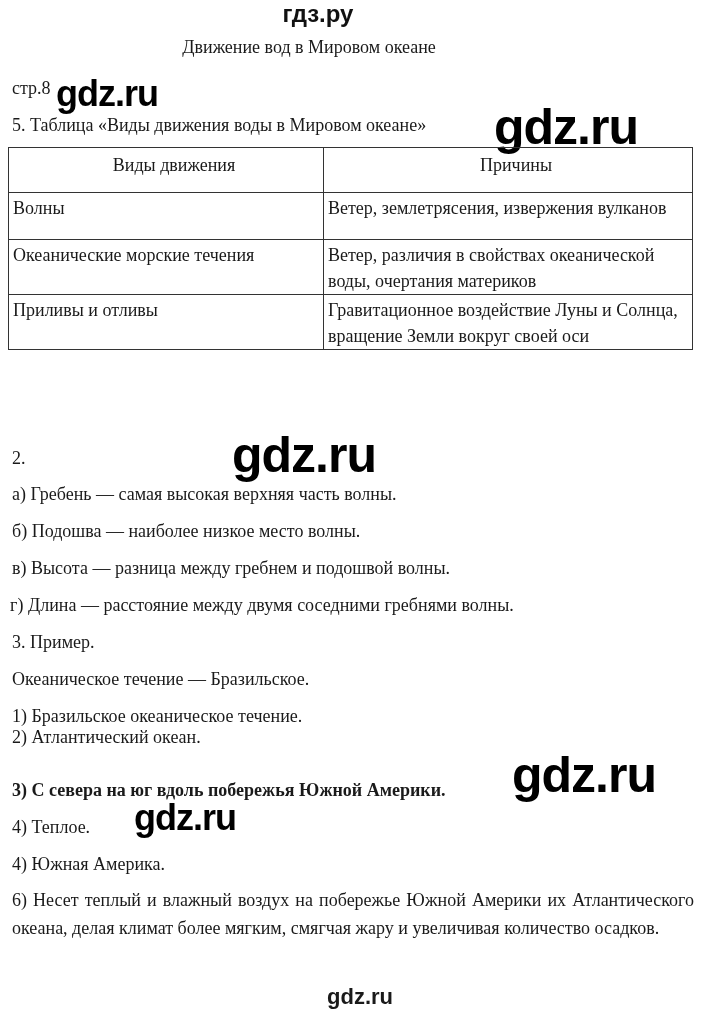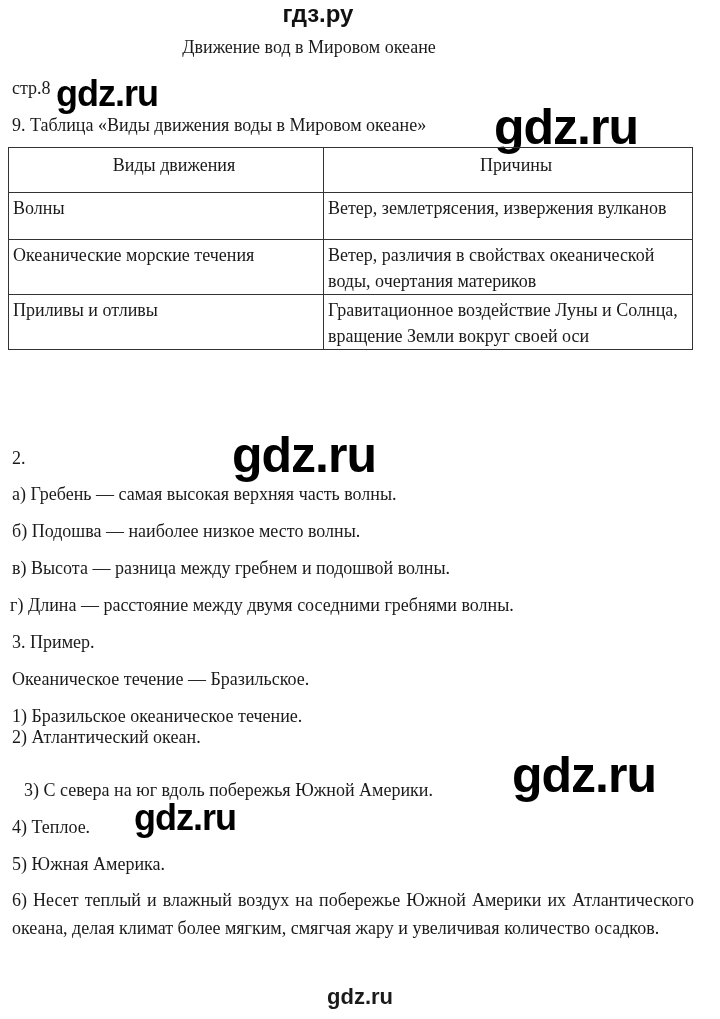--- a/index.html
+++ b/index.html
@@ -21,21 +21,21 @@
 </style>
 </head>
 <body>
 
 <div class="abs logo-top">гдз.ру</div>
 <div class="abs title">Движение вод в Мировом океане</div>
 
 <div class="abs serif" style="left:12px; top:77px;">стр.8</div>
 <div class="abs wm" style="left:56px; top:74px; font-size:36px; line-height:40px;">gdz.ru</div>
 
-<div class="abs serif" style="left:12px; top:114px;">9. Таблица «Виды движения воды в Мировом океане»</div>
+<div class="abs serif" style="left:12px; top:114px;">5. Таблица «Виды движения воды в Мировом океане»</div>
 <div class="abs wm" style="left:494px; top:100px; font-size:50px; line-height:54px;">gdz.ru</div>
 
 <table class="t">
   <tbody>
       <tr>
     <th class="c1">Виды движения</th>
     <th>Причины</th>
   </tr>
   <tr class="r1">
     <td>Волны</td>
@@ -57,22 +57,22 @@
 
 <div class="abs serif" style="left:12px; top:483px;">а) Гребень — самая высокая верхняя часть волны.</div>
 <div class="abs serif" style="left:12px; top:520px;">б) Подошва — наиболее низкое место волны.</div>
 <div class="abs serif" style="left:12px; top:557px;">в) Высота — разница между гребнем и подошвой волны.</div>
 <div class="abs serif" style="left:10px; top:594px;">г) Длина — расстояние между двумя соседними гребнями волны.</div>
 
 <div class="abs serif" style="left:12px; top:631px;">3. Пример.</div>
 <div class="abs serif" style="left:12px; top:668px;">Океаническое течение — Бразильское.</div>
 <div class="abs serif" style="left:12px; top:705px;text-align:center;">1) Бразильское океаническое течение.</div>
 <div class="abs serif" style="left:12px; top:726px;">2) Атлантический океан.</div>
-<div class="abs serif" style="left:24px; top:779px;">3) С севера на юг вдоль побережья Южной Америки.</div>
+<div class="abs serif" style="left:12px; top:779px;font-weight:bold;">3) С севера на юг вдоль побережья Южной Америки.</div>
 <div class="abs wm" style="left:512px; top:748px; font-size:50px; line-height:54px;">gdz.ru</div>
 
 <div class="abs serif" style="left:12px; top:816px;">4) Теплое.</div>
 <div class="abs wm" style="left:134px; top:798px; font-size:36px; line-height:40px;">gdz.ru</div>
 
-<div class="abs serif" style="left:12px; top:853px;">5) Южная Америка.</div>
+<div class="abs serif" style="left:12px; top:853px;">4) Южная Америка.</div>
 <div class="abs para6">6) Несет теплый и влажный воздух на побережье Южной Америки их Атлантического океана, делая климат более мягким, смягчая жару и увеличивая количество осадков.</div>
 
 <div class="abs logo-bottom">gdz.ru</div>
 
 </body></html>

